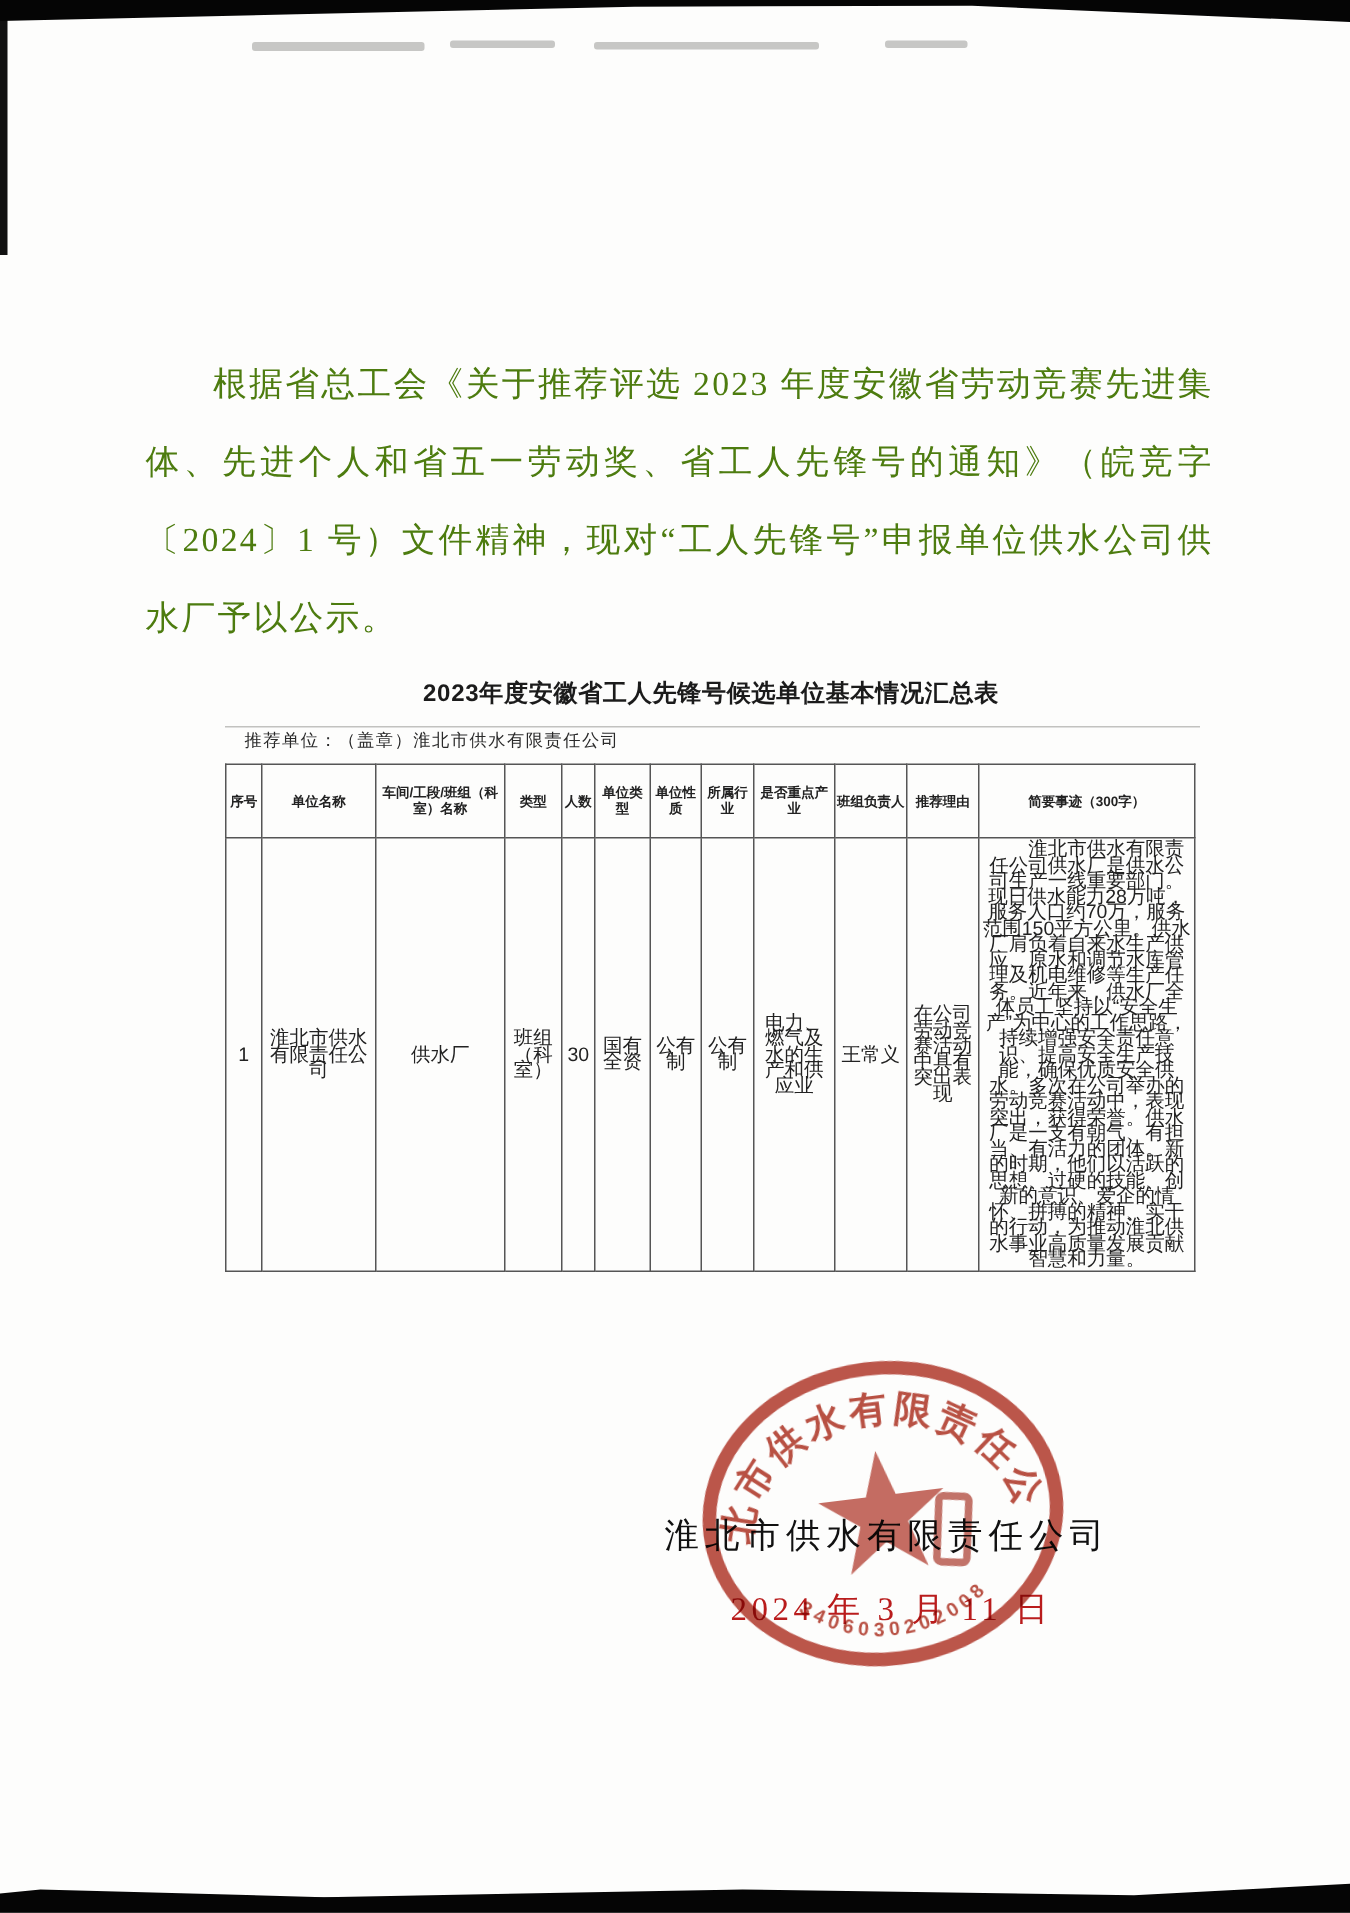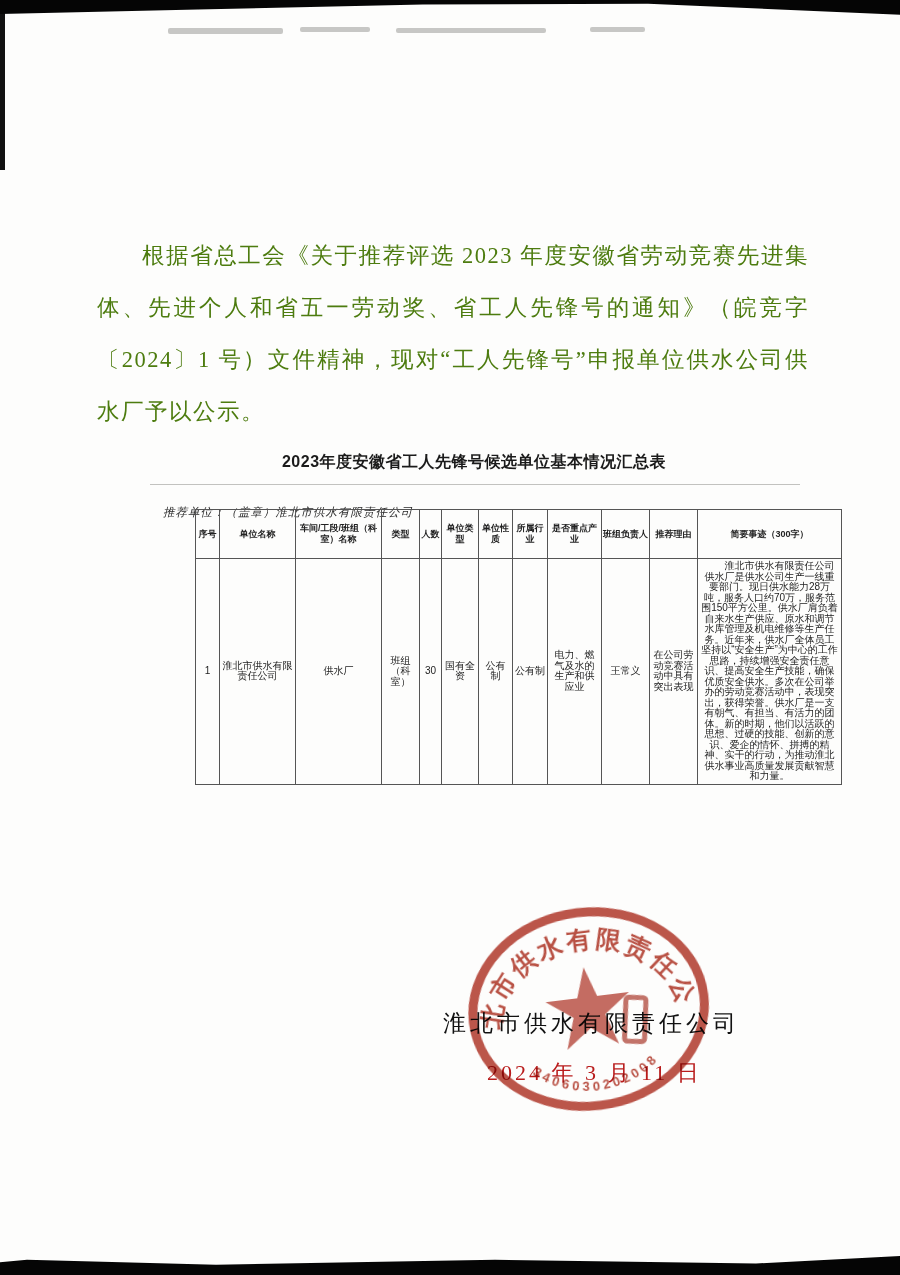--- a/index.html
+++ b/index.html
@@ -22,30 +22,30 @@
               line-height: 52px; text-align: justify; text-indent: 2em;
               letter-spacing: 1.5px; color: #4d7c0f; }
   .par-open { top: 230px; }
   .par-close { top: 806px; }
 
   .tbl-caption { position: absolute; left: 150px; top: 452px; width: 648px;
                  text-align: center; font-weight: 700; font-size: 16px;
                  font-family: "Liberation Sans", "DejaVu Sans", sans-serif; letter-spacing: .5px; }
   .tbl-rule { position: absolute; left: 150px; top: 484px; width: 650px; height: 1px;
               background: #c2c2bf; }
-  .recommender { position: absolute; left: 163px; top: 505px; font-size: 11.5px;
-                 font-style: italic; letter-spacing: 1px; color: #2a2a2a; }
+  .recommender { position: absolute; left: 163px; top: 486px; font-size: 11.5px;
+                 letter-spacing: 1px; color: #2a2a2a; }
 
   table.summary { position: absolute; left: 150px; top: 509px; width: 646px;
                   border-collapse: collapse; table-layout: fixed;
-                  font-family: "Liberation Sans", "DejaVu Sans", sans-serif; margin-left: 45px; }
+                  font-family: "Liberation Sans", "DejaVu Sans", sans-serif; }
   table.summary th, table.summary td { border: 1px solid #555; vertical-align: middle;
                   text-align: center; color: #222; overflow: hidden; }
   table.summary th { height: 49px; font-size: 9px; font-weight: 700; line-height: 11px; padding: 1px; }
-  table.summary td { height: 192px; font-size: 10px; line-height: 10.5px; padding: 2px; }
+  table.summary td { height: 192px; font-size: 13px; line-height: 10.5px; padding: 2px; }
   td.deeds { text-align: justify; text-indent: 2em; font-size: 8px; line-height: 10.5px;
              padding: 5px 5px; vertical-align: top; padding-top: 8px; }
 
   .sig-company { position: absolute; left: 443px; top: 1008px; font-size: 23px;
                  letter-spacing: 4px; color: #111; }
   .sig-date { position: absolute; left: 487px; top: 1058px; font-size: 22px;
               letter-spacing: 3px; color: #b91c1c; }
 
   .stamp { position: absolute; left: 458px; top: 905px; width: 262px; height: 214px;
            mix-blend-mode: multiply; opacity: .93; transform: rotate(-7deg);

